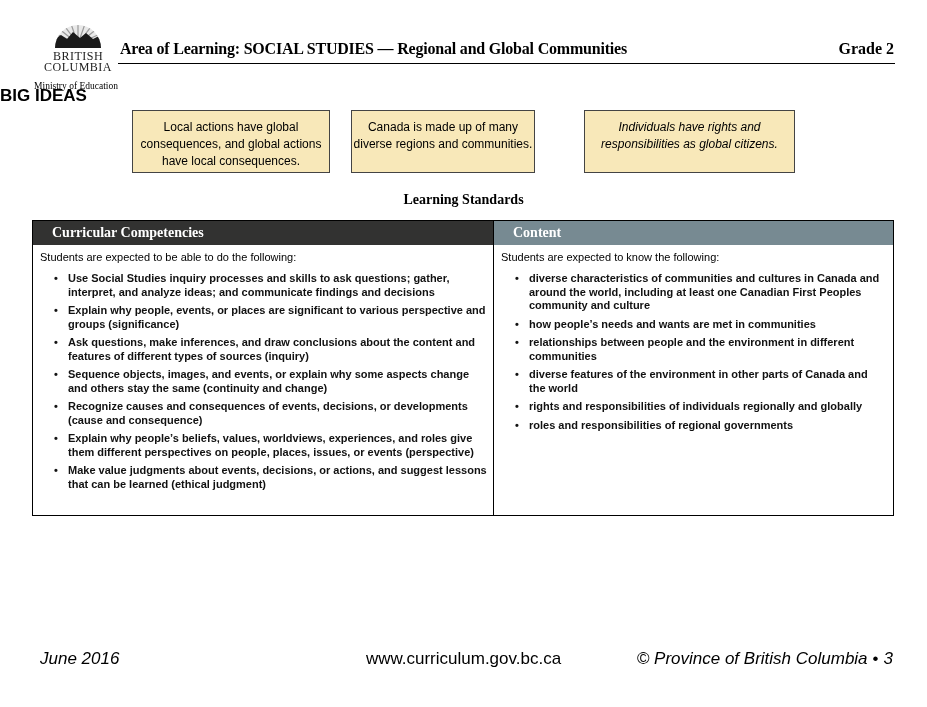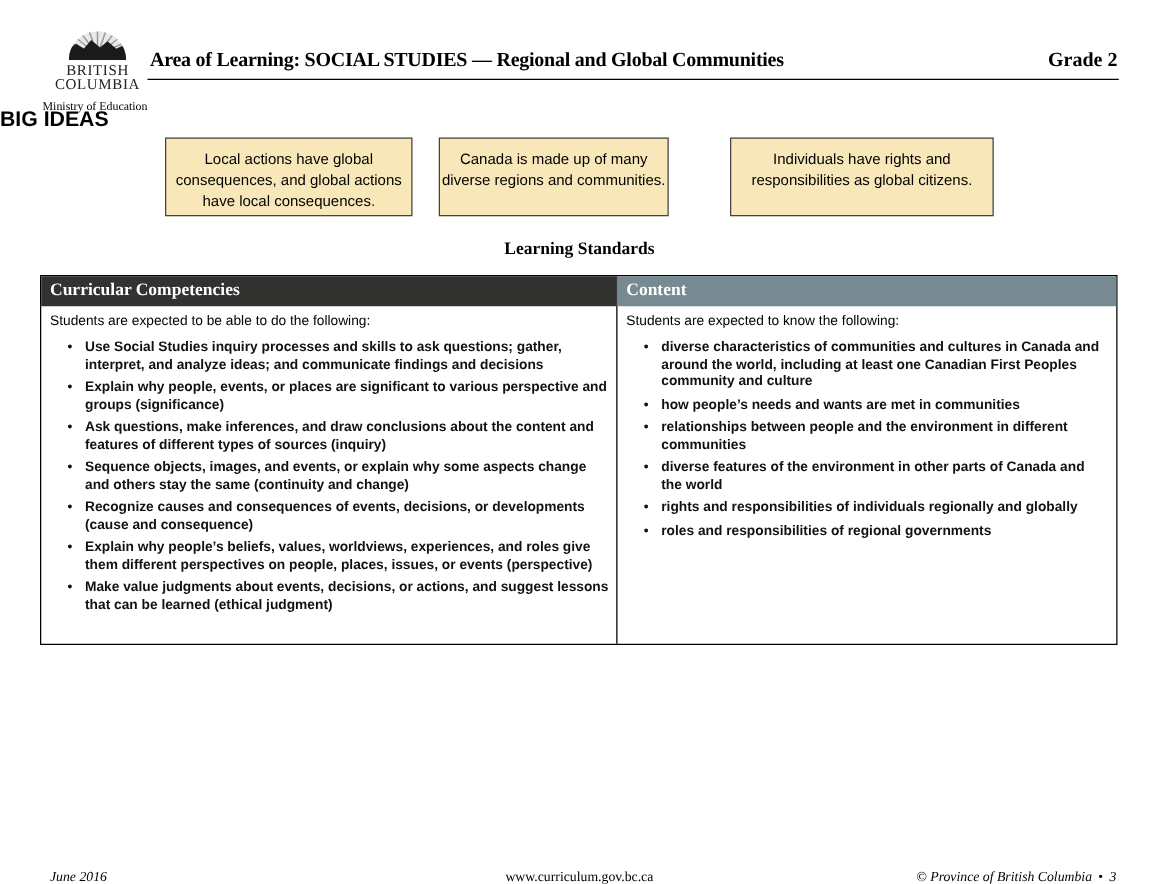--- a/index.html
+++ b/index.html
@@ -17,37 +17,37 @@
 
     .big-ideas-title { position: absolute; left: 0; right: 0; top: 86px; text-align: left; font-family: "Liberation Sans", sans-serif; font-weight: bold; font-size: 17px; }
     .big-ideas { position: absolute; top: 110px; left: 0; right: 0; }
     .idea-box {
       position: absolute; top: 0; height: 63px; background: #f8e8b9; border: 1px solid #444;
       font-family: "Liberation Sans", sans-serif; font-size: 12px; line-height: 17px; text-align: center;
       box-sizing: border-box; padding-top: 8px;
     }
     .idea-box.b1 { left: 132px; width: 198px; }
     .idea-box.b2 { left: 351px; width: 184px; }
-    .idea-box.b3 { left: 584px; width: 211px; }
+    .idea-box.b3 { left: 584px; width: 211px; font-style: italic; }
 
     .ls-title { position: absolute; left: 0; right: 0; top: 192px; text-align: center; font-family: Liberation Serif, serif; font-weight: bold; font-size: 14px; }
 
     .standards { position: absolute; left: 32px; top: 220px; width: 862px; height: 296px; border: 1px solid #000; box-sizing: border-box; display: flex; }
     .col { position: relative; height: 100%; box-sizing: border-box; }
     .col.left { width: 461px; border-right: 1px solid #000; }
     .col.right { flex: 1; }
-    .col-head { height: 24px; line-height: 24px; color: #fff; font-family: "Liberation Serif", serif; font-weight: bold; font-size: 14px; padding-left: 7px; }
+    .col-head { height: 24px; line-height: 24px; color: #fff; font-family: "Liberation Serif", serif; font-weight: bold; font-size: 14px; padding-left: 19px; }
     .col.left .col-head { background: #323231; }
     .col.right .col-head { background: #778a92; }
     .intro { font-family: "Liberation Sans", sans-serif; font-size: 11px; padding: 6px 0 0 7px; }
     ul.items { list-style: none; margin: 9px 0 0 0; padding: 0 6px 0 21px; }
     ul.items li { position: relative; font-family: "Liberation Sans", sans-serif; font-weight: bold; font-size: 11px; line-height: 13.5px; padding-left: 14px; margin-bottom: 5px; color: #111; }
     ul.items li .bullet { position: absolute; left: 0; top: 0; font-size: 11px; }
 
-    .footer { position: absolute; top: 696px; font-family: Liberation Serif, serif; font-size: 11px; }
+    .footer { position: absolute; top: 649px; font-family: Liberation Sans, sans-serif; font-size: 17px; }
     .footer.date { left: 40px; font-style: italic; }
     .footer.url { left: 0; right: 0; text-align: center; }
     .footer.copy { right: 34px; font-style: italic; }
     .footer.copy .sep { font-style: normal; margin: 0 5px; }
   </style>
 </head>
 <body>
 
 <div class="logo">
   <svg width="50" height="32" viewBox="0 0 50 32">

